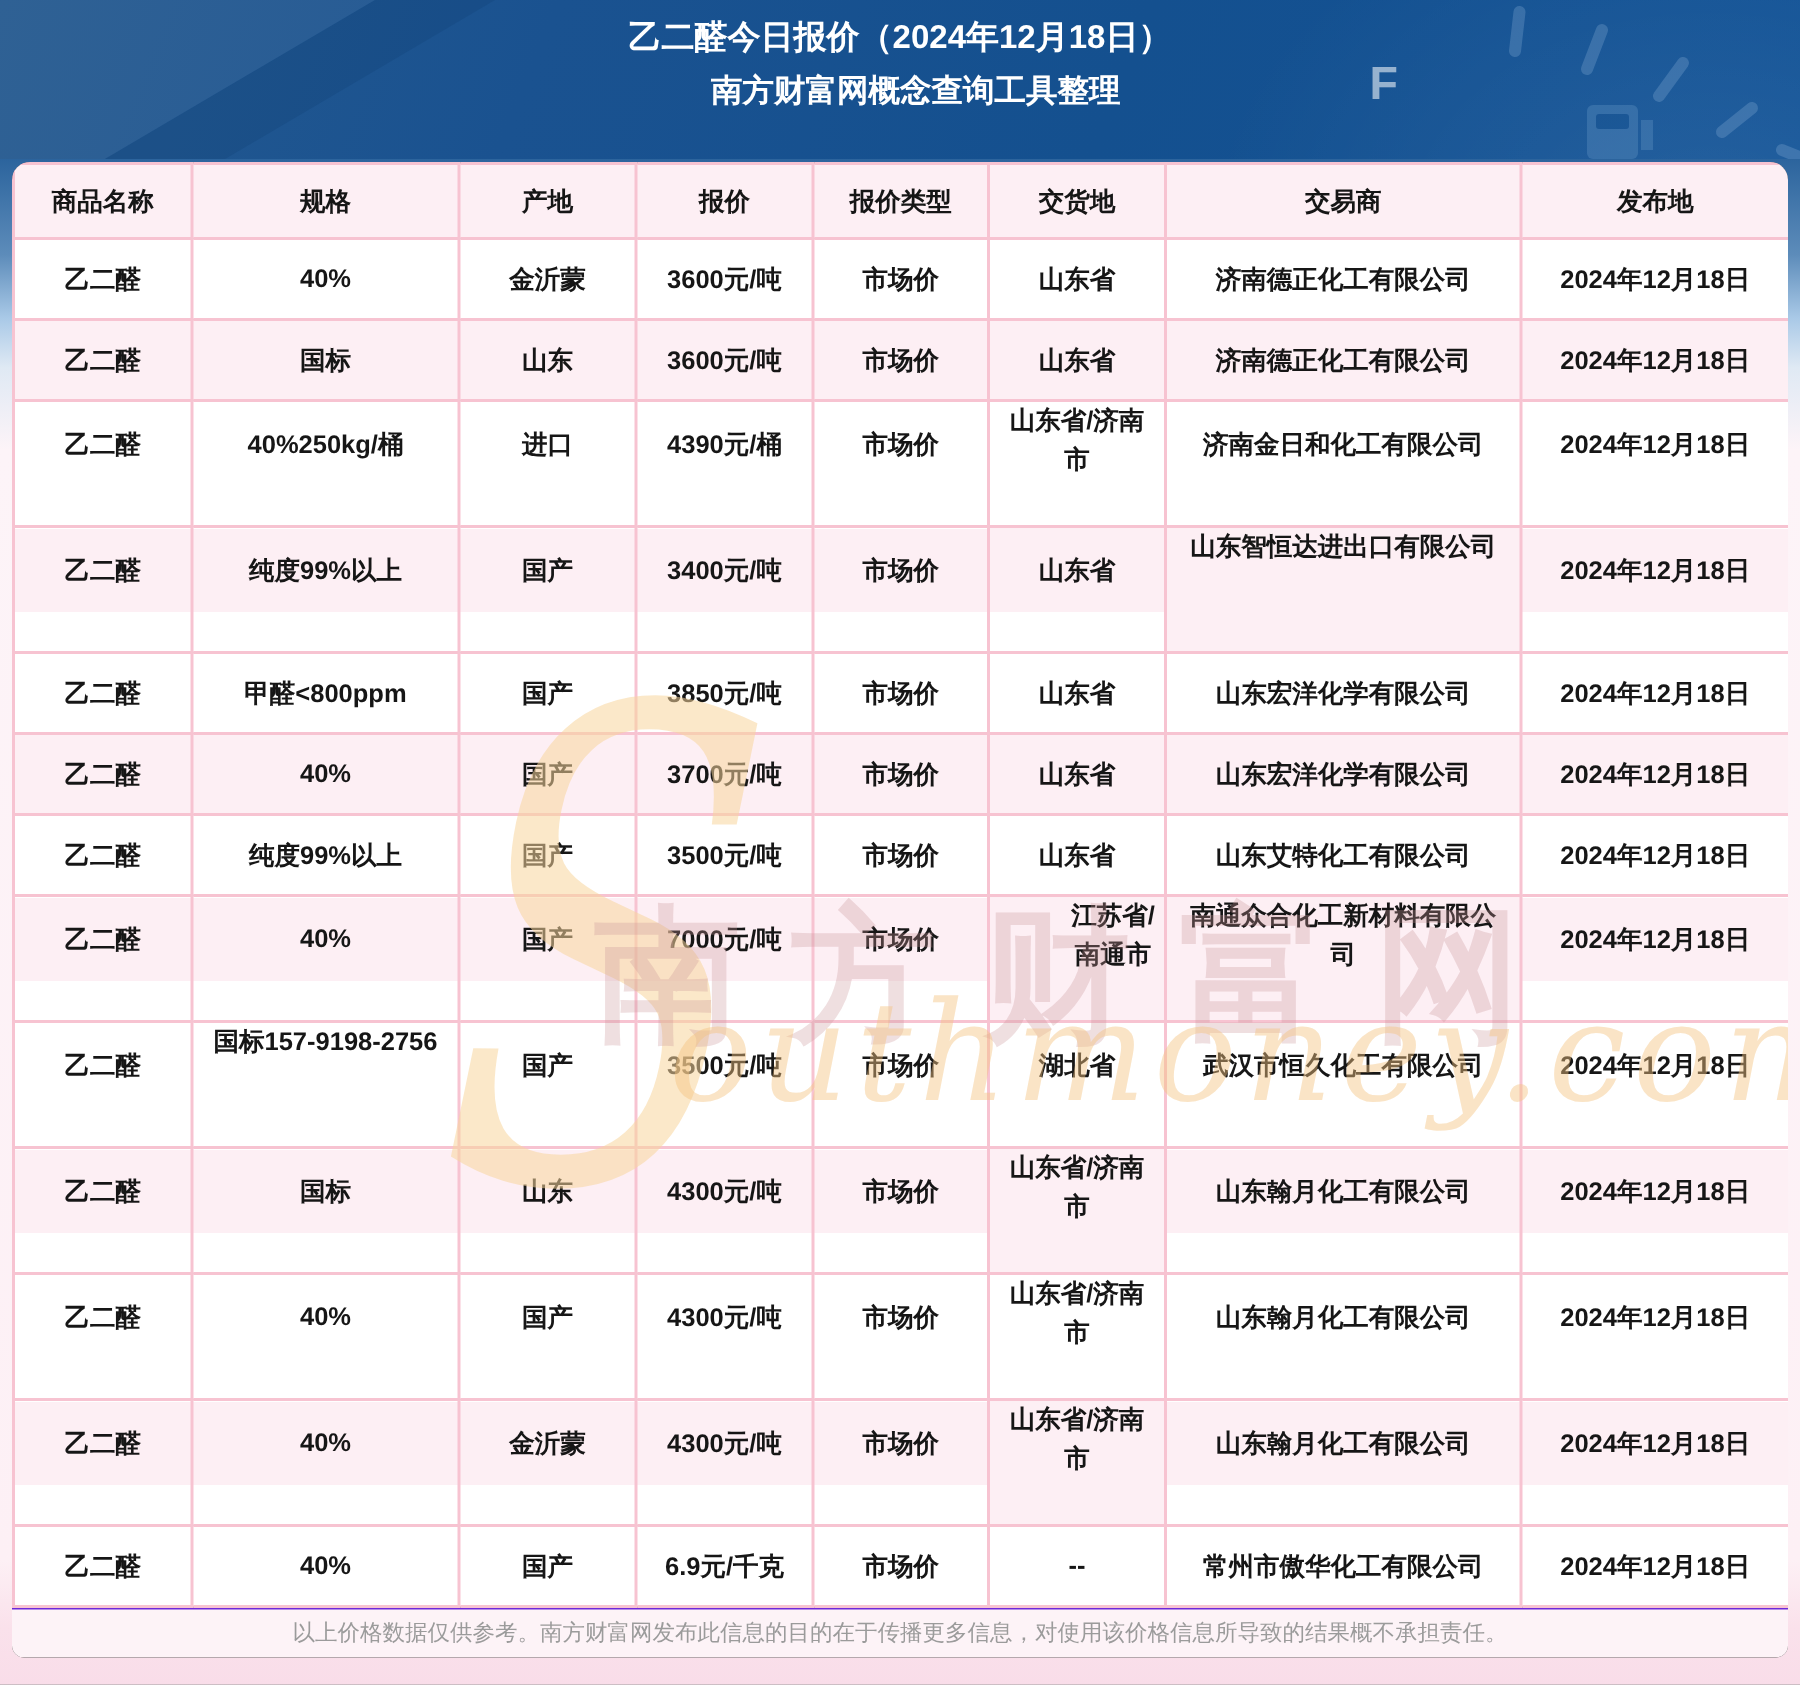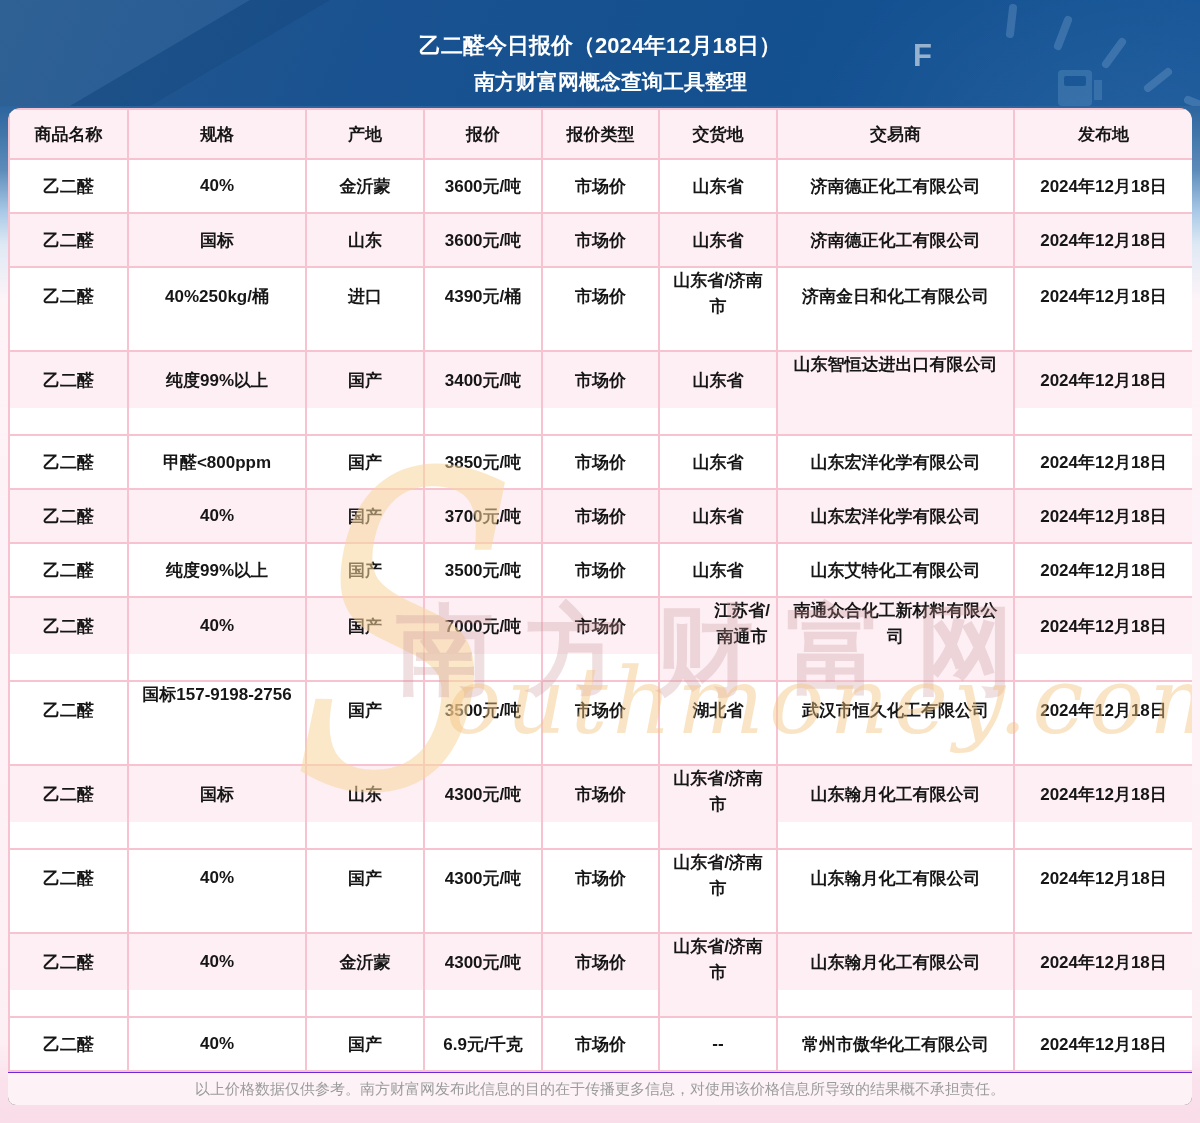--- a/index.html
+++ b/index.html
@@ -8,21 +8,21 @@
       #a9c9e7 212px,#dfe9f4 245px,#fdf4f8 300px,#fdf0f5 1040px,#fae1eb 1085px,#f9dde9 1123px);}
   .page{position:relative;width:1200px;height:1123px;}
 
   
   .hero{position:absolute;left:0;top:0;width:1200px;height:106px;
     background:
       radial-gradient(ellipse 480px 340px at 1140px 150px, rgba(255,255,255,0.08), rgba(255,255,255,0) 70%),
       linear-gradient(112deg,#24598f 0%,#1a5290 30%,#14508f 62%,#125397 100%);
     overflow:hidden;text-align:center;color:#fff;}
   .hero svg{position:absolute;left:0;top:0;}
-  .hero-title{position:relative;margin:0;padding-top:33px;font-size:22px;line-height:26px;font-weight:bold;}
+  .hero-title{position:relative;margin:0;padding-top:12px;font-size:22px;line-height:26px;font-weight:bold;}
   .hero-subtitle{position:relative;margin:0;padding-top:11px;font-size:21px;line-height:24px;font-weight:bold;padding-left:21px;}
   .hero-f{position:absolute;left:913px;top:38px;font-size:31px;font-weight:bold;
     color:rgba(255,255,255,0.55);font-family:"Liberation Sans",sans-serif;}
 
   
   .table-wrap{position:absolute;left:8px;top:108px;width:1184px;
     border-radius:12px 12px 8px 8px;overflow:hidden;background:#404040;}
   table{width:1184px;border-collapse:collapse;table-layout:fixed;}
   th,td{border:2px solid #f7c3d1;text-align:center;vertical-align:middle;
     font-size:17px;font-weight:bold;color:#161616;padding:0 4px;white-space:nowrap;

